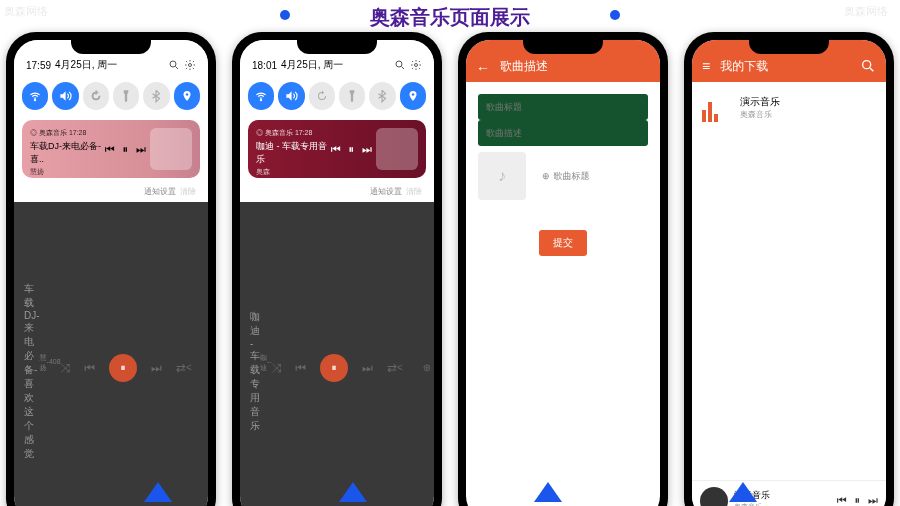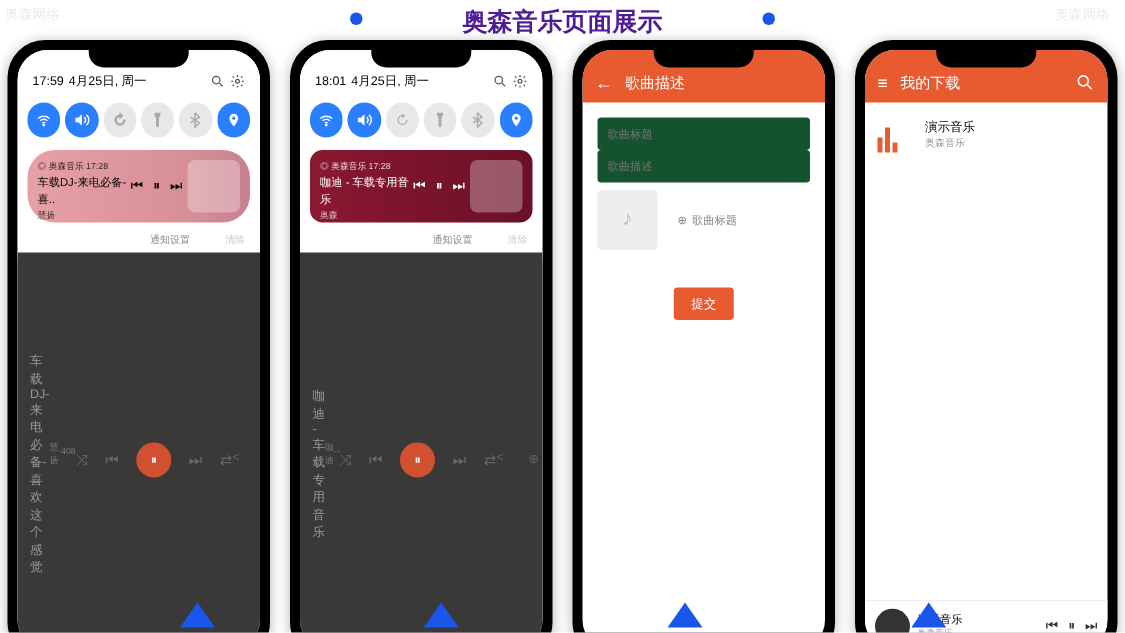--- a/index.html
+++ b/index.html
@@ -25,29 +25,29 @@
 .shade { background: #fff; padding: 8px; }
 .status-row { display: flex; align-items: center; font-size: 10px; gap: 4px; padding: 10px 4px 6px; }
 .status-row .sp { flex: 1; }
 .status-row .ic { width: 12px; height: 12px; }
 .qs-row { display: flex; gap: 4px; padding: 4px 0; }
 .qs { flex: 1; height: 28px; border-radius: 14px; display: flex; align-items: center; justify-content: center; font-size: 12px; }
 .qs.on { background: #2a7fff; color: #fff; }
 .qs.off { background: #e8e8e8; color: #aaa; }
 
 .media-card { border-radius: 10px; padding: 8px; margin-top: 6px; display: flex; position: relative; height: 58px; }
-.media-card.pink { background: linear-gradient(90deg, #e8a0a8 0%, #d89098 70%, #c88090 100%); border-radius: 22px; }
+.media-card.pink { background: linear-gradient(90deg, #e8a0a8 0%, #d89098 70%, #c88090 100%); }
 .media-card.red { background: linear-gradient(90deg, #8a1830 0%, #6a1028 100%); color: #fff; }
 .media-info { flex: 1; font-size: 8px; }
 .media-app { font-size: 7px; opacity: 0.8; margin-bottom: 2px; }
 .media-title { font-size: 9px; font-weight: 500; margin-bottom: 1px; }
 .media-sub { font-size: 7px; opacity: 0.7; }
 .media-ctrl { display: flex; gap: 8px; align-items: center; font-size: 11px; }
 .media-art { width: 42px; height: 42px; border-radius: 6px; background: rgba(255,255,255,0.3); margin-left: 4px; }
-.shade-footer { display: flex; justify-content: flex-end; gap: 28px; font-size: 8px; color: #888; padding: 8px 4px 4px; }
+.shade-footer { display: flex; justify-content: flex-end; gap: 4px; font-size: 8px; color: #888; padding: 8px 4px 4px; }
 .dim-overlay { position: absolute; top: 162px; left: 0; right: 0; bottom: 0; background: rgba(40,40,40,0.92); padding: 10px; display: flex; flex-direction: row; align-items: center; }
 .album-half { width: 100px; height: 48px; border-radius: 0 0 50px 50px; background: #555; margin-bottom: 30px; }
 .dim-title { font-size: 10px; color: #999; margin-top: 20px; }
 .dim-sub { font-size: 7px; color: #777; margin-top: 4px; }
 .dim-sub2 { font-size: 7px; color: #777; }
 .dim-seek { width: 85%; height: 2px; background: #555; margin-top: 18px; position: relative; }
 .dim-seek::after { content: ''; position: absolute; left: 0; width: 60%; height: 2px; background: #a65; }
 .dim-ctrls { display: flex; gap: 14px; margin-top: 14px; align-items: center; color: #666; font-size: 12px; }
 .dim-play { width: 28px; height: 28px; border-radius: 50%; background: #d05030; display: flex; align-items: center; justify-content: center; color: #fff; font-size: 10px; }
 .dim-bottom { display: flex; gap: 20px; margin-top: 12px; color: #666; font-size: 10px; }

